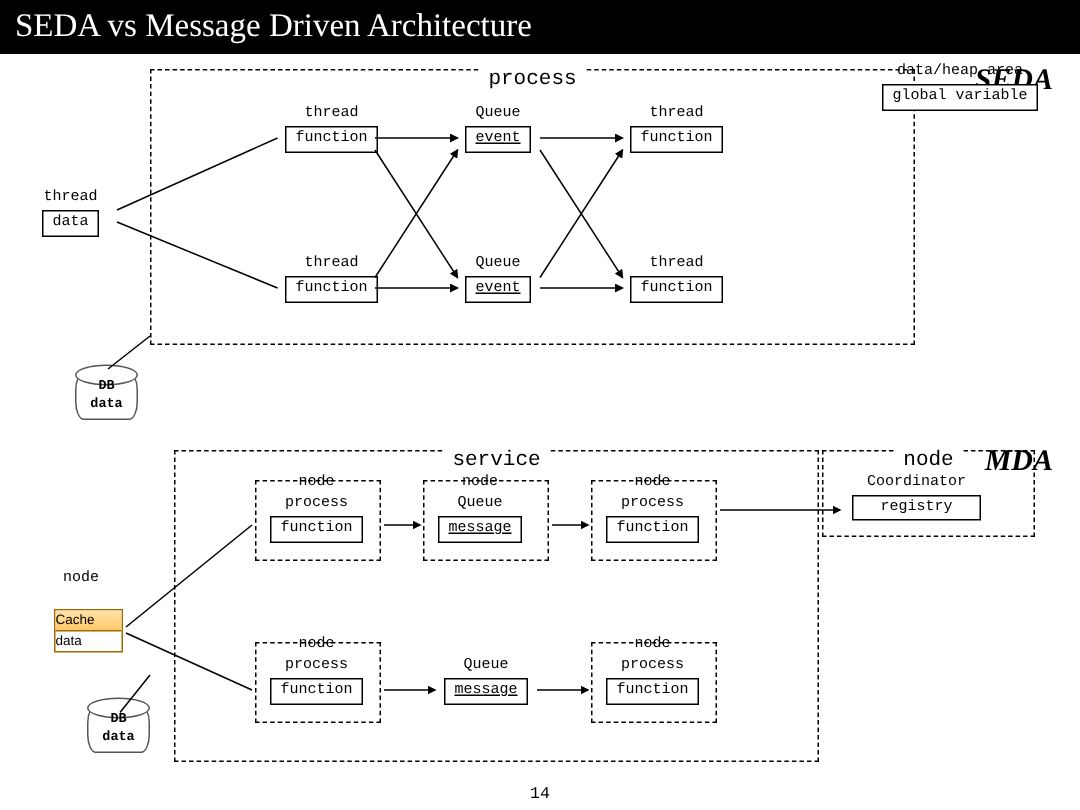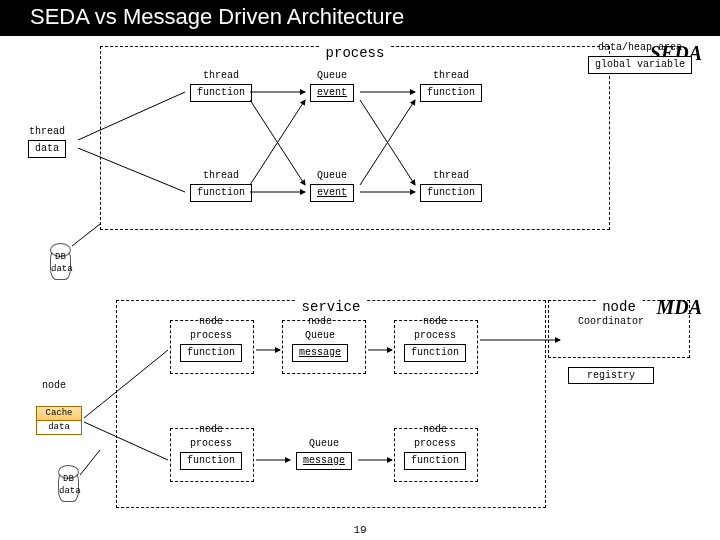--- a/index.html
+++ b/index.html
@@ -7,22 +7,22 @@
     width: 720px; height: 540px;
     background: #fff;
     font-family: "Times New Roman", serif;
     position: relative;
     overflow: hidden;
   }
   .title-bar {
     background: #000;
     color: #fff;
     font-size: 22px;
-    padding: 4px 30px 6px;
-    font-family: Liberation Sans, sans-serif;
+    padding: 4px 10px 6px;
+    font-family: Liberation Serif, serif;
   }
   .arch-label {
     position: absolute;
     font-family: "Times New Roman", serif;
     font-size: 20px;
     font-style: italic;
     font-weight: bold;
   }
   .dashed-box {
     position: absolute;
@@ -54,39 +54,40 @@
     font-size: 10px;
     background: #fff;
   }
   .orange { background: linear-gradient(#ffe3a8,#ffc96a); }
   .teal   { background: linear-gradient(#c7f0ee,#8fe0db); text-decoration: underline; }
   .red    { background: linear-gradient(#ff9d8a,#e95c3e); color:#000; }
   .redbox-label { color:#000; }
 
   
   .cyl {
-    position:absolute; width:21px; height:32px;
+    position:absolute; width:42px; height:32px;
     border:1px solid #555; border-radius:6px/12px;
     background:#fff;
+    font-weight:bold;
   }
   .cyl::before{
     content:""; position:absolute; top:-6px; left:-1px; right:-1px; height:12px;
     border:1px solid #555; border-radius:50%;
     background:#fff;
   }
   .cyl-lbl{
     position:absolute; width:100%; text-align:center;
     font-family:"Courier New",monospace; font-size:9px; line-height:1;
   }
 
   
   .cache {
     position:absolute; width:46px;
-    border:1px solid #a06a00; text-align:center;
-    font-family:Liberation Mono, monospace; font-size:9px; line-height:1.2;
+    border:1px solid #a06a00; 
+    font-family:Liberation Sans, sans-serif; font-size:9px; line-height:1.2;
   }
   .cache .t { background:linear-gradient(#ffe3a8,#ffc96a); border-bottom:1px solid #a06a00; padding:1px 0;}
   .cache .b { padding:1px 0;}
 
   .pagenum{
     position:absolute; bottom:4px; left:50%; transform:translateX(-50%);
     font-family:"Courier New",monospace; font-size:11px;
   }
 
   svg.lines{position:absolute; pointer-events:none;}
@@ -171,21 +172,21 @@
 
 <div class="dashed-box" style="left:116px; top:300px; width:430px; height:208px;">
   <span class="box-title">service</span>
 </div>
 <div class="dashed-box" style="left:548px; top:300px; width:142px; height:58px;">
   <span class="box-title">node</span>
 </div>
 
 <div class="unit" style="left:568px; top:316px;text-align:center;">
   <span class="top-lbl redbox-label">Coordinator</span>
-  <span class="pill red" style="padding:2px 18px;margin-top:37px;">registry</span>
+  <span class="pill red" style="padding:2px 18px;">registry</span>
 </div>
 
 <div class="dashed-box" style="left:170px; top:320px; width:84px; height:54px;"></div>
 <div class="dashed-box" style="left:282px; top:320px; width:84px; height:54px;"></div>
 <div class="dashed-box" style="left:394px; top:320px; width:84px; height:54px;"></div>
 
 <div class="unit" style="left:180px; top:316px;">
   <span class="top-lbl">node</span>
   <span class="top-lbl">process</span>
   <span class="pill orange">function</span>
@@ -246,13 +247,13 @@
     <line x1="358" y1="170" x2="392" y2="170"></line>
     <line x1="480" y1="50" x2="560" y2="50"></line>
   </g>
   <g stroke="#000" stroke-width="1" fill="none">
     <line x1="84" y1="128" x2="168" y2="60"></line>
     <line x1="84" y1="132" x2="168" y2="170"></line>
     <line x1="80" y1="185" x2="100" y2="160"></line>
   </g>
 </svg>
 
-<div class="pagenum">19</div>
+<div class="pagenum">14</div>
 
 </body></html>

